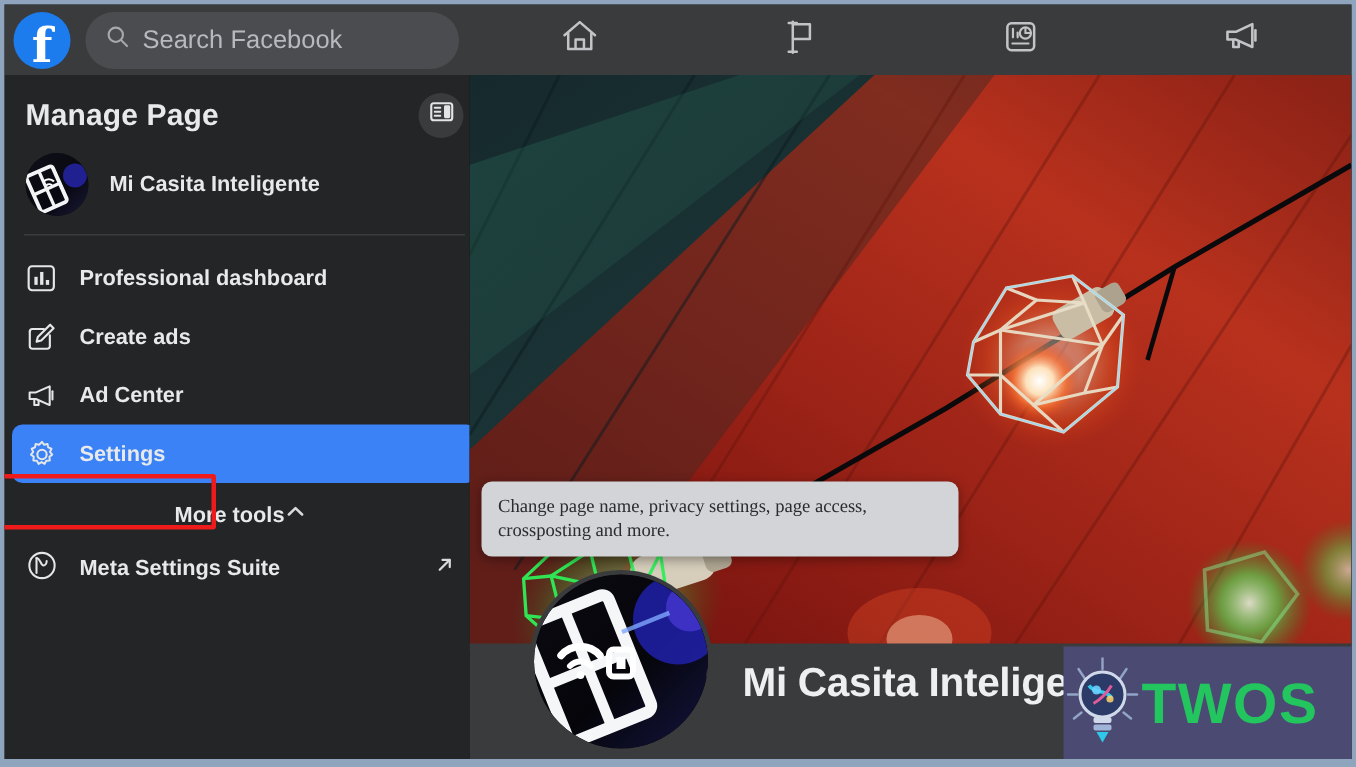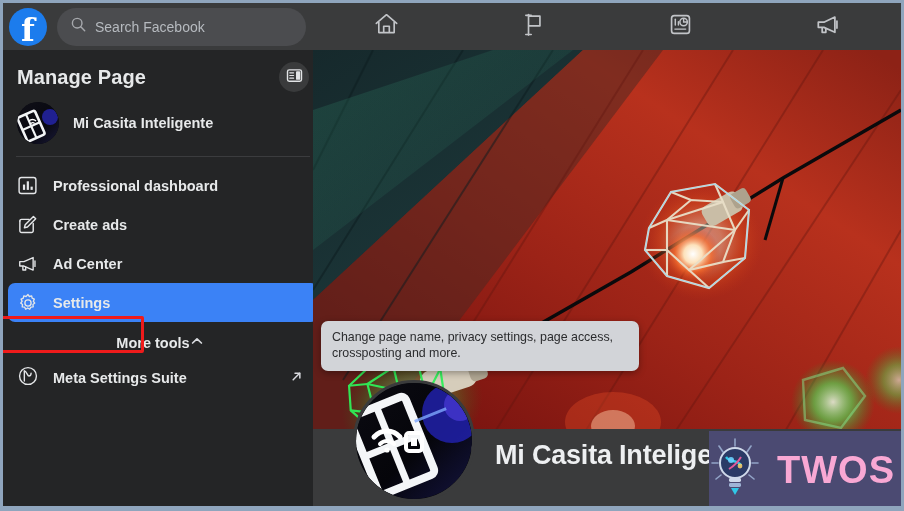--- a/index.html
+++ b/index.html
@@ -39,21 +39,21 @@
     margin-left:10px;
     width:249px; height:38px; border-radius:19px;
     background:#4b4c4f;
     display:flex; align-items:center;
     padding:0 14px;
     flex:none;
   }
   #searchbar .sicon { flex:none; margin-right:9px; opacity:.72; }
   #search-input {
     background:transparent; border:none; outline:none;
-    color:#22c55e; font-size:14px;
+    color:#22c55e; font-size:17px;
     font-family:"Liberation Sans", sans-serif;
     width:100%;
   }
   #search-input::placeholder { color:#b6babf; }
 
   #navicons {
     position:absolute; left:310px; top:0; width:588px; height:47px;
     display:flex; align-items:center;
   }
   .navbtn {
@@ -141,20 +141,21 @@
   #cover svg { display:block; }
 
   #tooltip {
     position:absolute; left:8px; top:271px;
     width:318px;
     background:#d2d4d8; color:#2b2c2e;
     border-radius:7px;
     padding:8px 11px 9px 11px;
     font-size:12.4px; line-height:1.32;
     box-shadow:0 2px 7px rgba(0,0,0,.35);
+    font-family:Liberation Serif, serif;
   }
 
   #profile-strip {
     position:absolute; left:0; top:379px; width:588px; height:77px;
     background:#3a3b3c;
   }
   #profile-avatar {
     position:absolute; left:40px; top:-49px;
     width:122px; height:122px; border-radius:50%;
     overflow:hidden; background:#05060b;
@@ -176,22 +177,22 @@
   }
 
   #watermark {
     position:absolute; left:706px; top:428px;
     width:195px; height:78px;
     background:#4b4a72;
     display:flex; align-items:center;
     overflow:hidden;
   }
   #wm-text {
-    color:#f9a8d4; font-size:38px; font-weight:bold;
-    letter-spacing:1px; margin-left:16px;
+    color:#22c55e; font-size:38px; font-weight:bold;
+    letter-spacing:1px; margin-left:0;
     font-family:"Liberation Sans", sans-serif;
   }
 </style>
 </head>
 <body>
 
 <div id="app">
 
   <div id="topbar">
 

